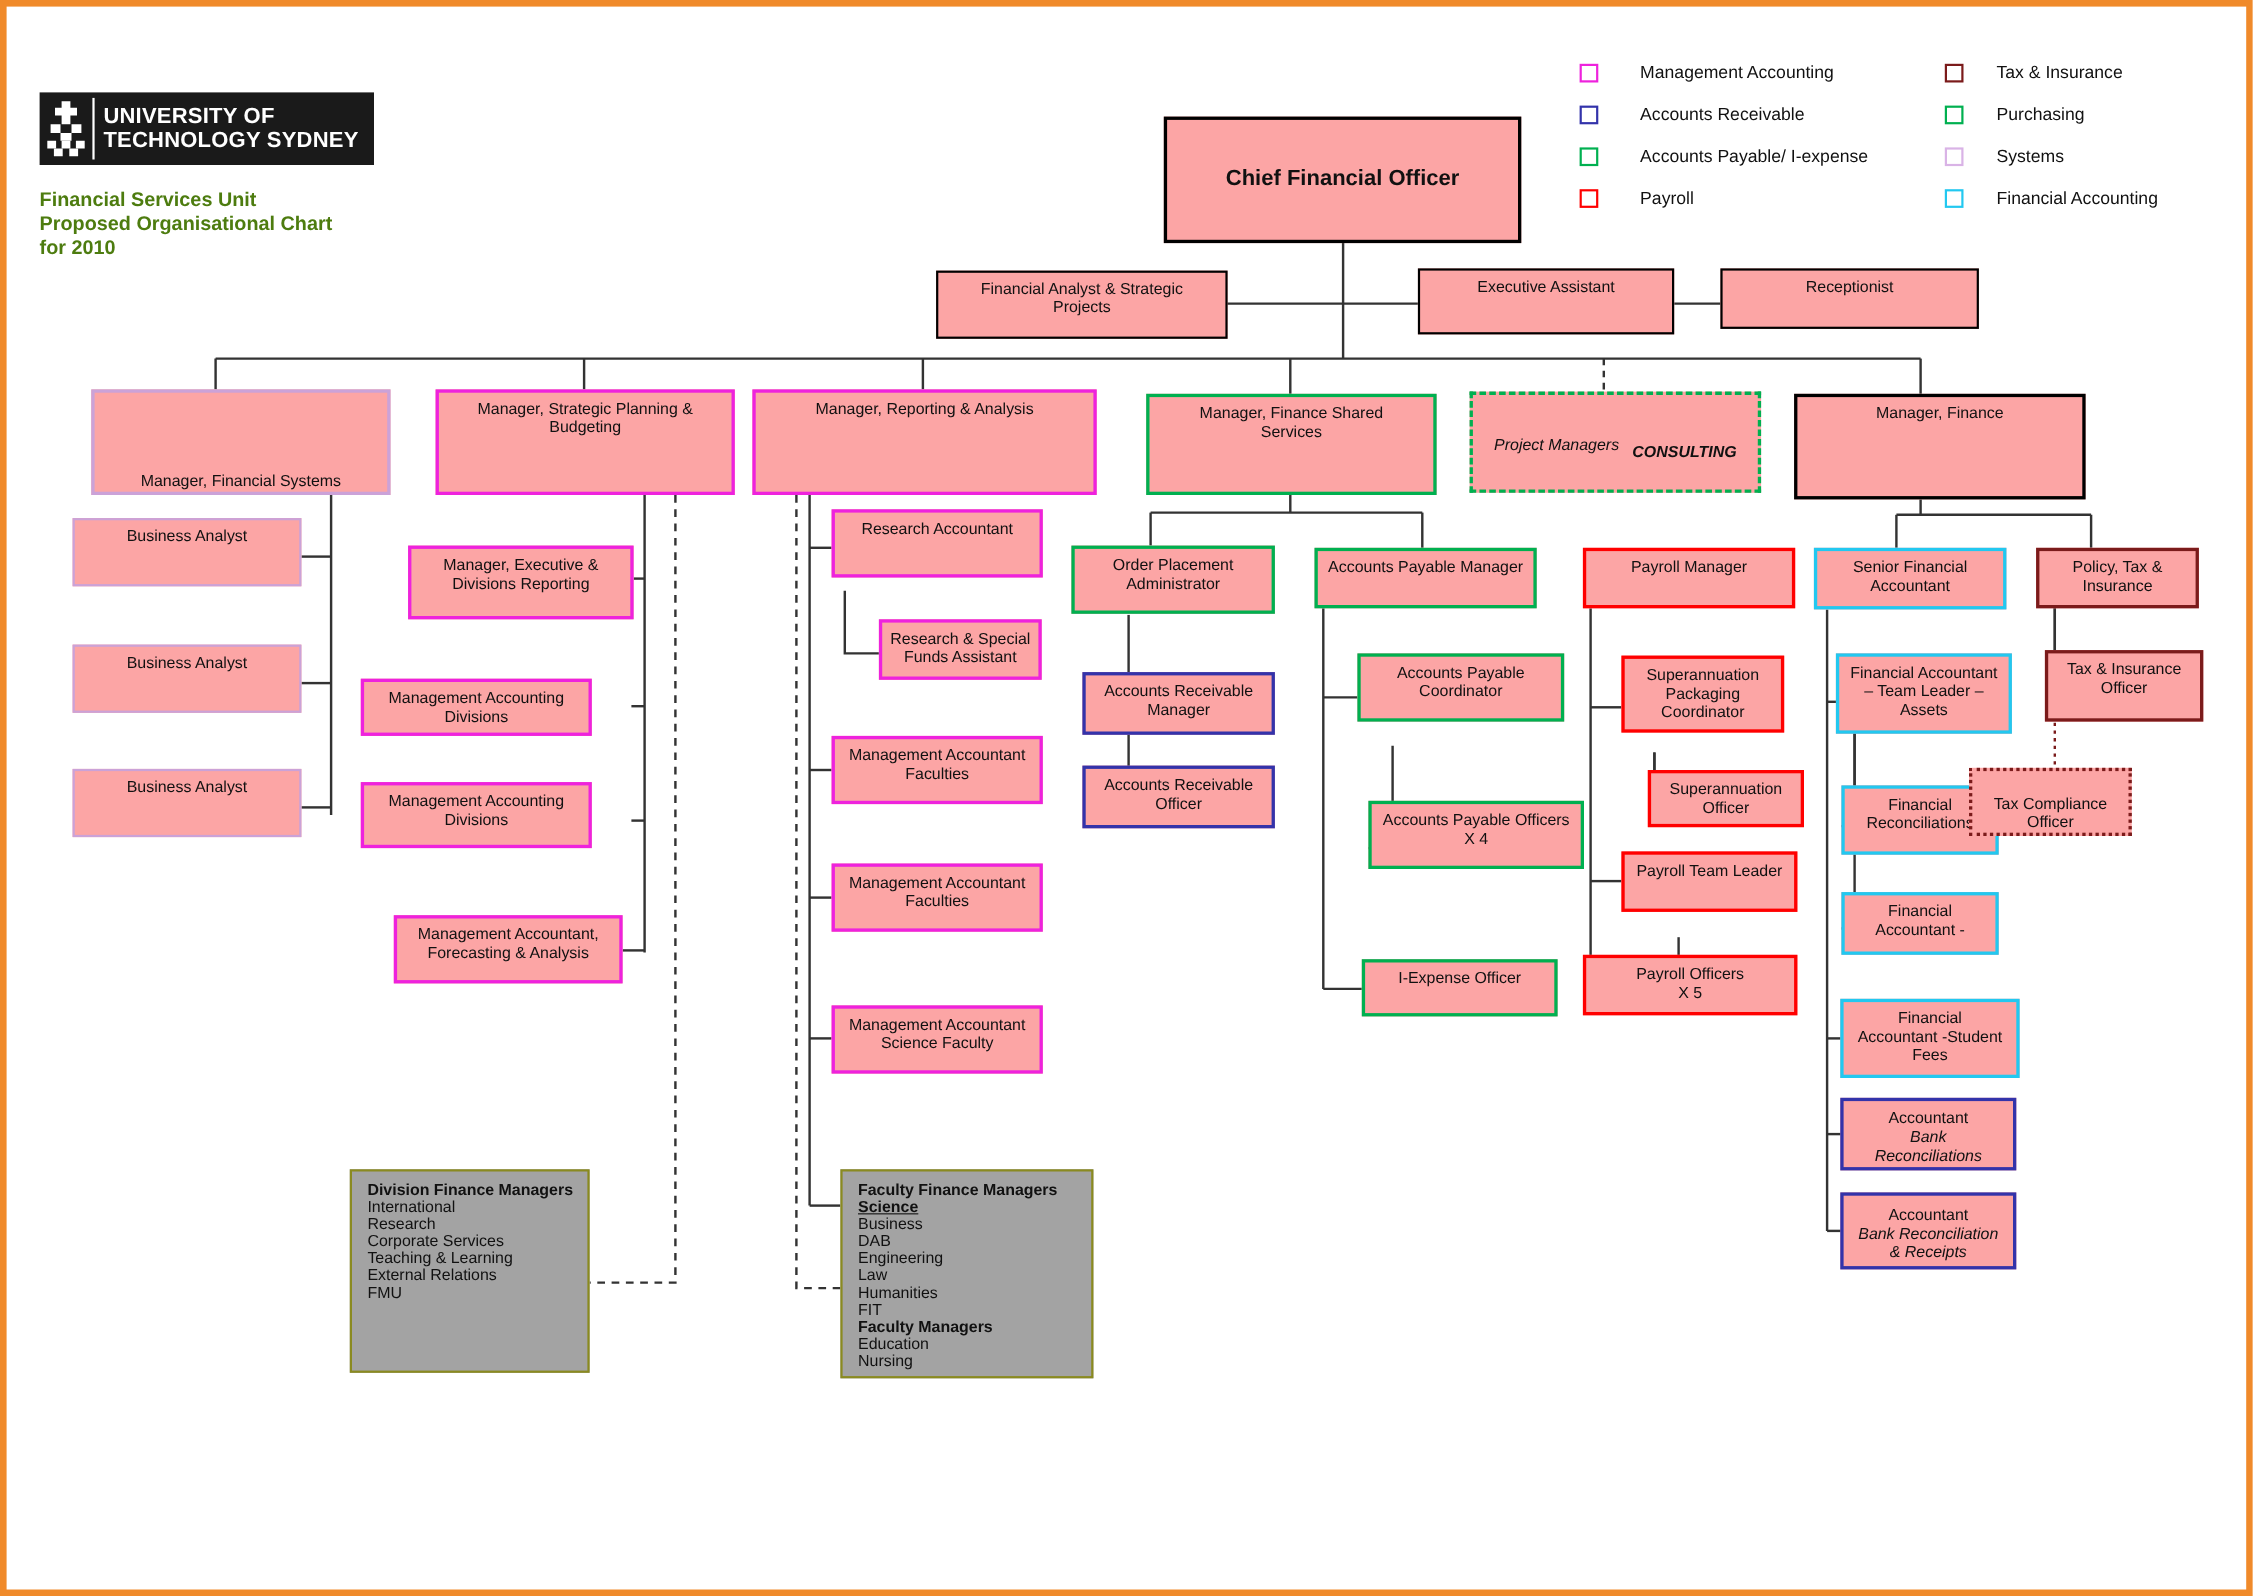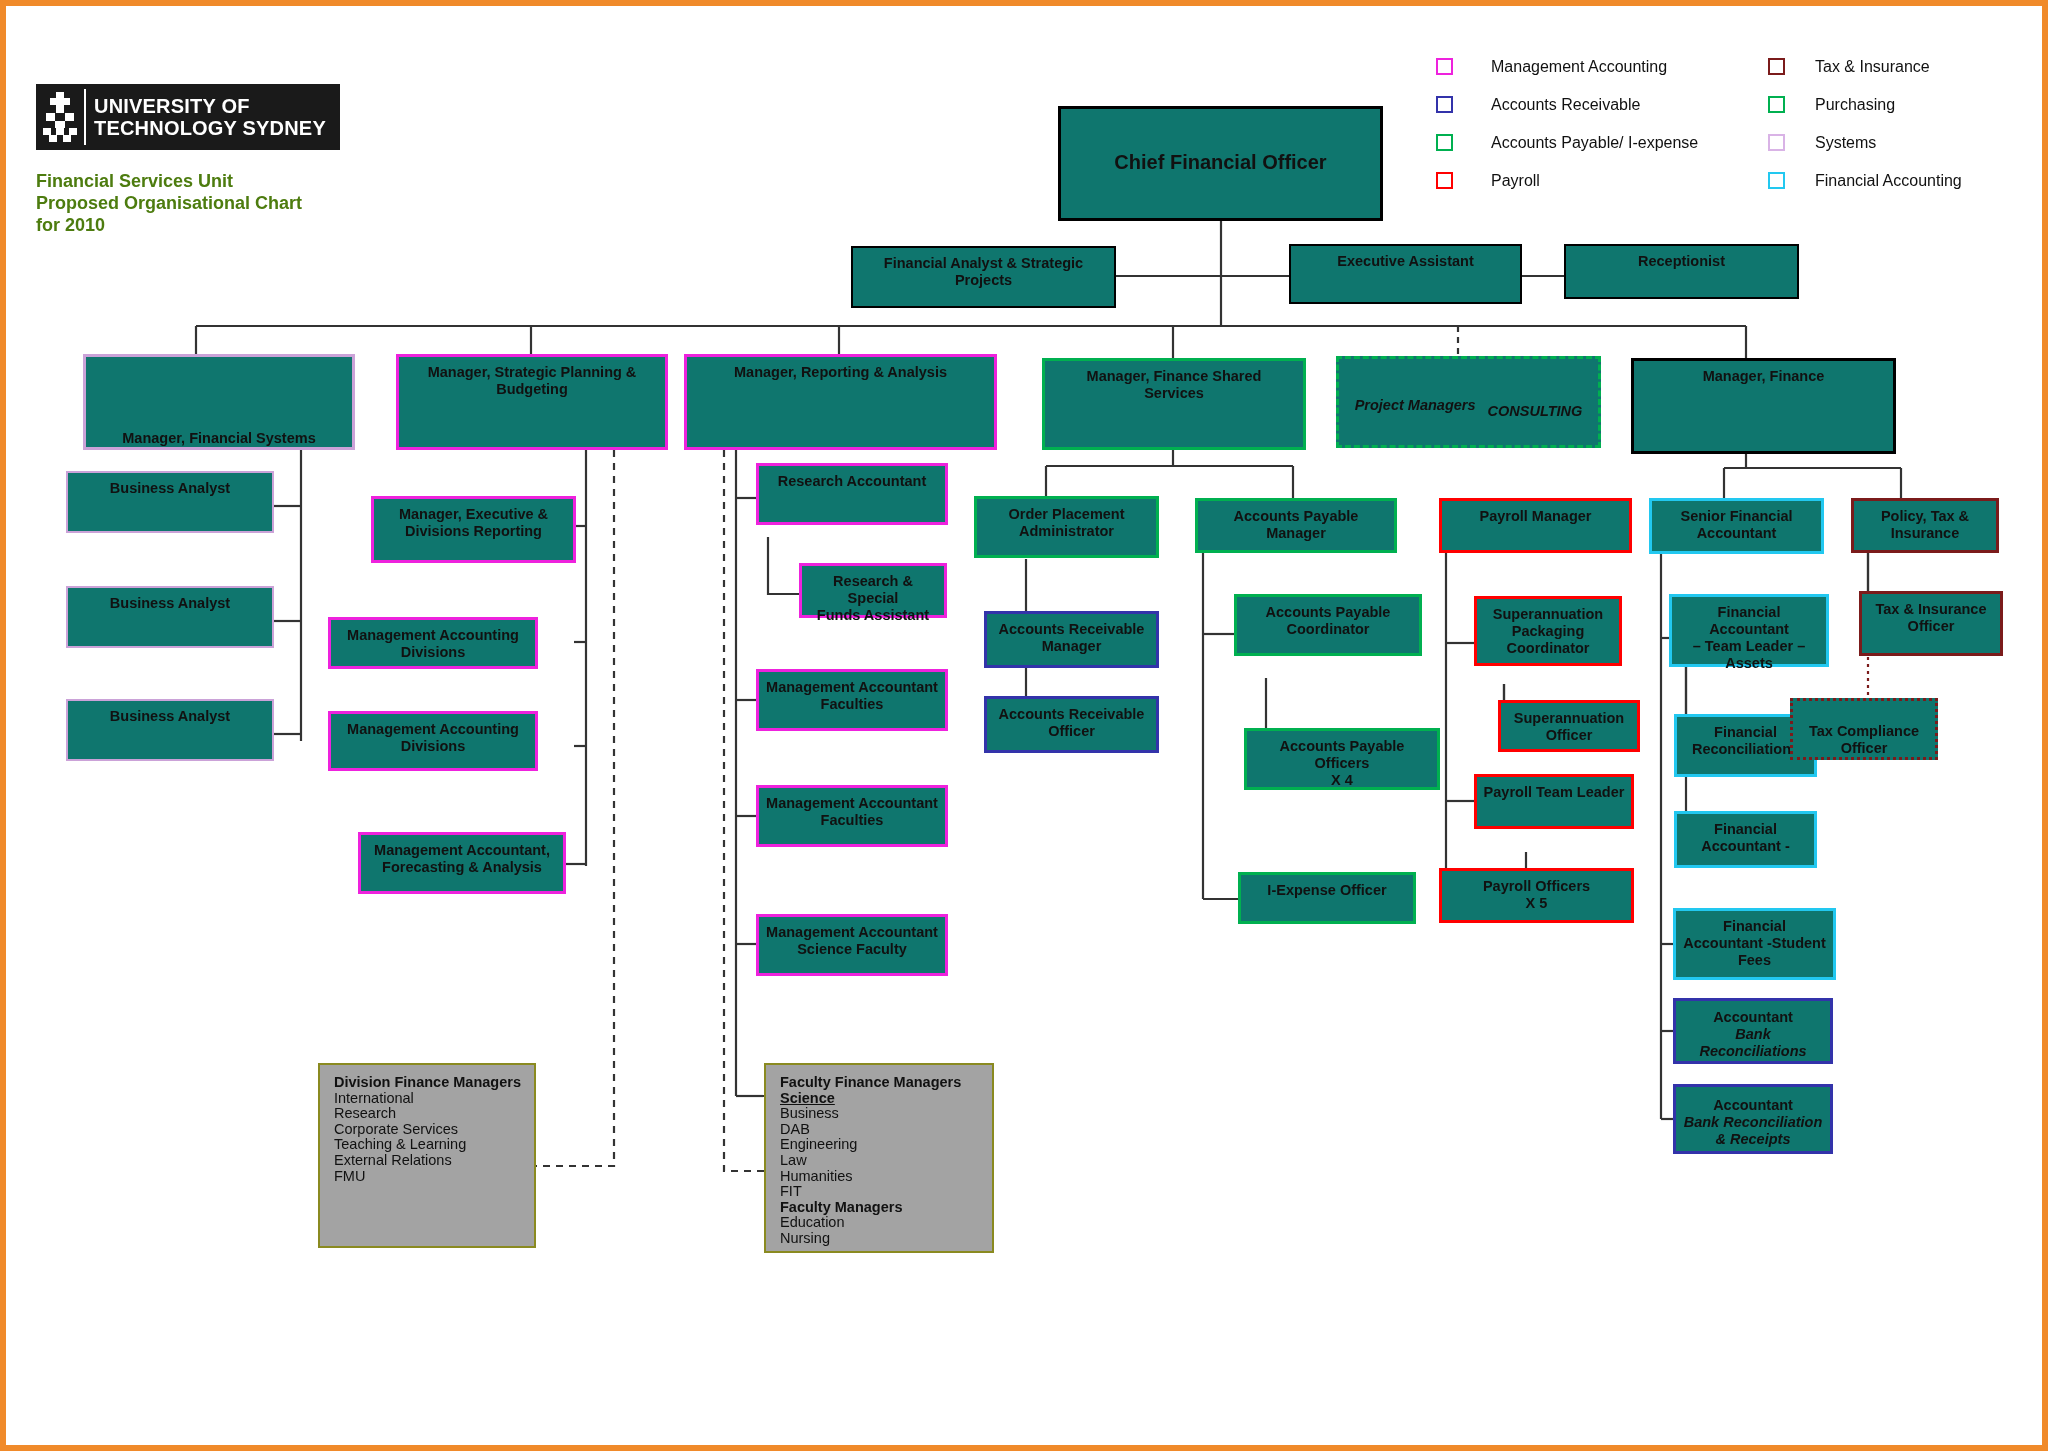--- a/index.html
+++ b/index.html
@@ -29,31 +29,31 @@
   .legend-col.c1{left:0;}
   .legend-col.c2{left:332px;}
   .legend-item{display:flex;align-items:center;height:25px;margin-bottom:13px;}
   .legend-swatch{width:17px;height:17px;border:2.5px solid #000;background:#fff;box-sizing:border-box;flex:0 0 auto;}
   .legend-label{margin-left:38px;font-size:16px;color:#111;white-space:nowrap;}
   .legend-col.c2 .legend-label{margin-left:30px;}
 
   
   .node{
     position:absolute;
-    background:#0f766e;
+    background:#fca5a5;
     border:2px solid #000000;
     box-sizing:border-box;
     display:flex;
     justify-content:center;
     padding-top:7px;
     z-index:3;
   }
   .node .lbl{
     font-size:14.5px;line-height:17px;color:#111;text-align:center;
-    padding:0 6px;white-space:pre-line;font-weight:bold;
+    padding:0 6px;white-space:pre-line;
   }
   .node.root{border-width:3px;}
   .node.root .lbl{font-size:20px;line-height:24px;font-weight:bold;padding-top:34px;}
   .node.italic .lbl{font-style:italic;}
   .node.dashed{border-style:dashed;border-width:3px;}
   .node.dotted{border-style:dotted;border-width:3px;}
   .node.thick{border-width:3px;}
 
   
   .listbox{

